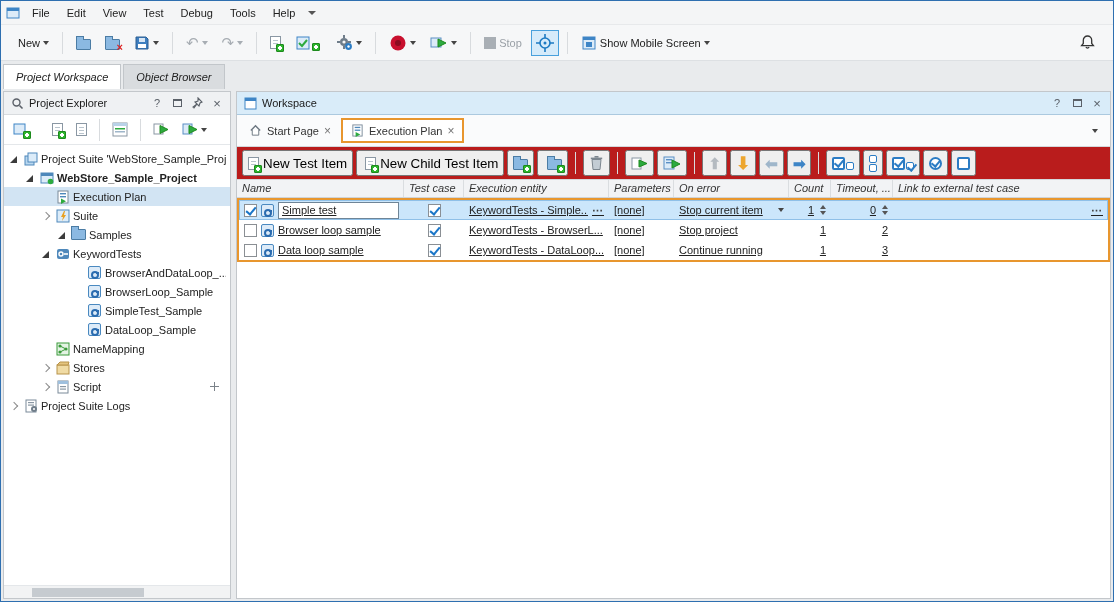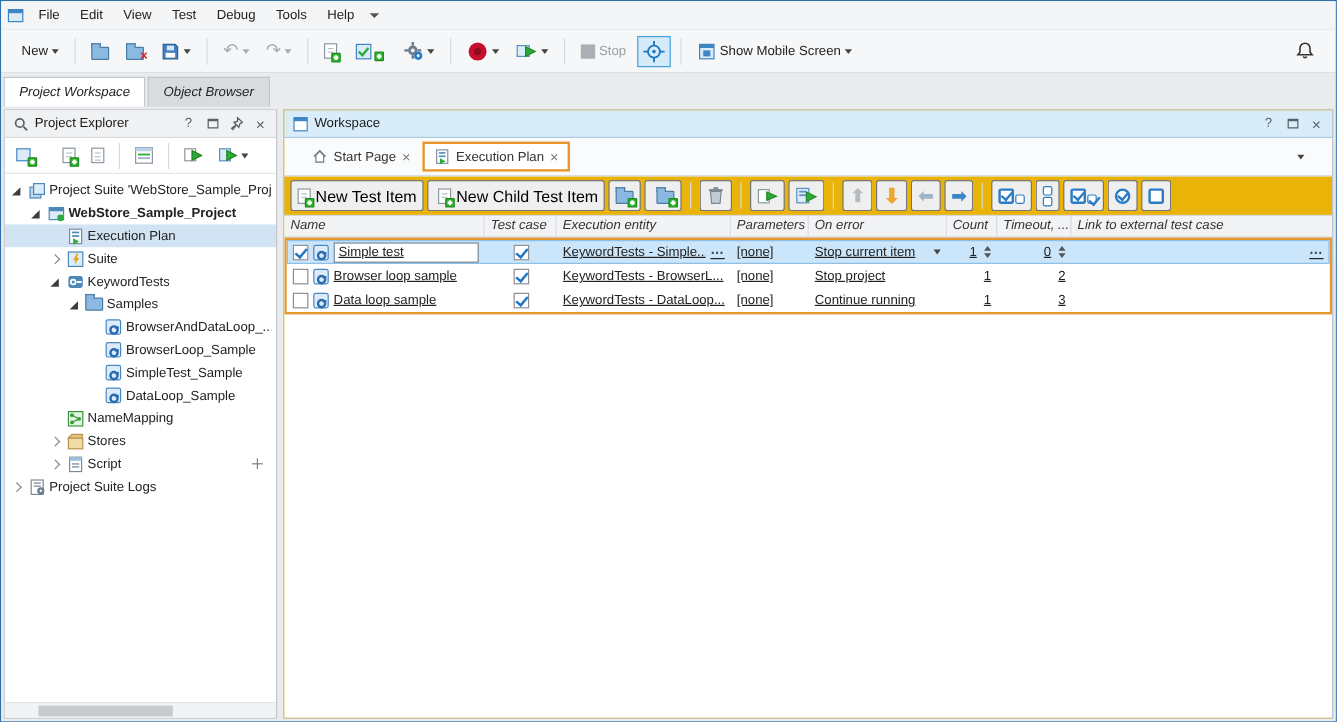--- a/index.html
+++ b/index.html
@@ -36,21 +36,21 @@
   .redx{position:absolute;right:-4px;bottom:-4px;color:#d22;font-size:11px;font-weight:bold;line-height:1;}
 
   
   .maintabs{height:28px;display:flex;align-items:flex-end;background:#e9ebed;padding-left:2px;flex:0 0 28px;font-style:italic;}
   .mtab{padding:6px 12px;background:#d9dcdf;border:1px solid #c2c6ca;border-bottom:none;margin-right:2px;}
   .mtab.active{background:#fff;}
 
   
   .content{flex:1;display:flex;background:#e9ebed;padding:2px;gap:5px;min-height:0;}
   .leftpanel{width:228px;flex:0 0 228px;background:#fff;border:1px solid #c3c7cb;display:flex;flex-direction:column;min-height:0;}
-  .rightpanel{flex:1;background:#eab308;border:1px solid #c3c7cb;display:flex;flex-direction:column;min-height:0;}
+  .rightpanel{flex:1;background:#b91c1c;border:1px solid #c3c7cb;display:flex;flex-direction:column;min-height:0;}
 
   
   .phead{height:23px;flex:0 0 23px;display:flex;align-items:center;gap:4px;background:#eff1f3;border-bottom:1px solid #d8dbde;padding:0 5px;}
   .phead.blue{background:#d9ecf9;border-bottom:1px solid #abc9df;}
   .phead .title{flex:1;color:#1a1a1a;}
   .hicon{width:16px;height:16px;display:flex;align-items:center;justify-content:center;color:#5a6068;font-size:11px;}
   .qmark::before{content:"?";font-size:11px;color:#5a6068;}
   .xmark::before{content:"×";font-size:13px;color:#5a6068;line-height:1;}
   .winbox{width:9px;height:8px;border:1px solid #5a6068;border-top-width:2px;}
 
@@ -75,21 +75,21 @@
   .ticon{width:15px;height:15px;flex:0 0 15px;display:flex;align-items:center;justify-content:center;position:relative;}
   .i-test{width:13px;height:13px;border:1px solid #4a89c0;background:#ddebf8;border-radius:2px;position:relative;}
   .i-test::before{content:"";position:absolute;left:2px;top:4px;width:4px;height:4px;border:2px solid #2b6cb0;border-radius:50%;}
   .i-test::after{content:"";position:absolute;right:1px;top:5px;width:3px;height:2px;background:#2b6cb0;}
 
   
   .hscroll{height:13px;flex:0 0 13px;background:#f2f3f4;border-top:1px solid #e4e7ea;position:relative;}
   .hthumb{position:absolute;left:28px;top:2px;width:112px;height:9px;background:#c6cbd0;}
 
   
-  .wtabs{height:32px;flex:0 0 32px;display:flex;align-items:center;background:#fafbfc;border-bottom:1px solid #d4d8db;padding:0 15px;gap:2px;}
+  .wtabs{height:32px;flex:0 0 32px;display:flex;align-items:center;background:#fafbfc;border-bottom:1px solid #d4d8db;padding:0 4px;gap:2px;}
   .wtab{display:flex;align-items:center;gap:5px;padding:6px 8px;color:#333;}
   .wtab.hl{border:2px solid #e8962e;background:#fff;padding:4px 8px;}
   .tabx{font-size:12px;color:#777;line-height:1;}
   .tabx::before{content:"×";}
 
   .etoolbar{height:33px;flex:0 0 33px;display:flex;align-items:center;gap:3px;padding:0 5px;border-bottom:1px solid #d4d8db;}
   .etbtn{display:flex;align-items:center;gap:4px;padding:3px 4px;height:26px;}
   .arrow{font-size:15px;font-weight:bold;line-height:1;}
   .a-up{color:#b4bac0;} .a-dn{color:#eda62f;font-size:17px;} .a-lf{color:#9fb6ca;} .a-rt{color:#3e85c6;}
 
@@ -366,37 +366,37 @@
         <div class="titem lvl2">
           <span class="chev col"></span>
           <span class="ticon">
             <svg width="14" height="14" viewBox="0 0 14 14">
                 <rect x="1" y="1" width="12" height="12" fill="#dcecf9" stroke="#4e88bb"></rect>
                 <path d="M8 2L5 8h2l-1 4 4-6H8l1-4z" fill="#e8a020"></path>
               </svg>
           </span>
           <span class="tlabel">Suite</span>
         </div>
+        <div class="titem lvl3">
+          <span class="chev exp"></span>
+          <span class="ticon">
+              <span class="foldr" style="margin-top:0"></span>
+            </span>
+          <span class="tlabel">Samples</span>
+        </div>
         <div class="titem lvl2">
           <span class="chev exp"></span>
           <span class="ticon">
             <svg width="14" height="14" viewBox="0 0 14 14">
                 <rect x="1" y="2" width="12" height="10" rx="2" fill="#4e88bb"></rect>
                 <circle cx="5" cy="7" r="2" fill="none" stroke="#fff" stroke-width="1.4"></circle>
                 <path d="M8 7h4" stroke="#fff" stroke-width="1.6"></path>
               </svg>
           </span>
           <span class="tlabel">KeywordTests</span>
-        </div>
-        <div class="titem lvl3">
-          <span class="chev exp"></span>
-          <span class="ticon">
-              <span class="foldr" style="margin-top:0"></span>
-            </span>
-          <span class="tlabel">Samples</span>
         </div>
         <div class="titem lvl4">
           <span class="chev"></span>
           <span class="ticon">
               <span class="i-test"></span>
             </span>
           <span class="tlabel">BrowserAndDataLoop_...</span>
         </div>
         <div class="titem lvl4">
           <span class="chev"></span>

